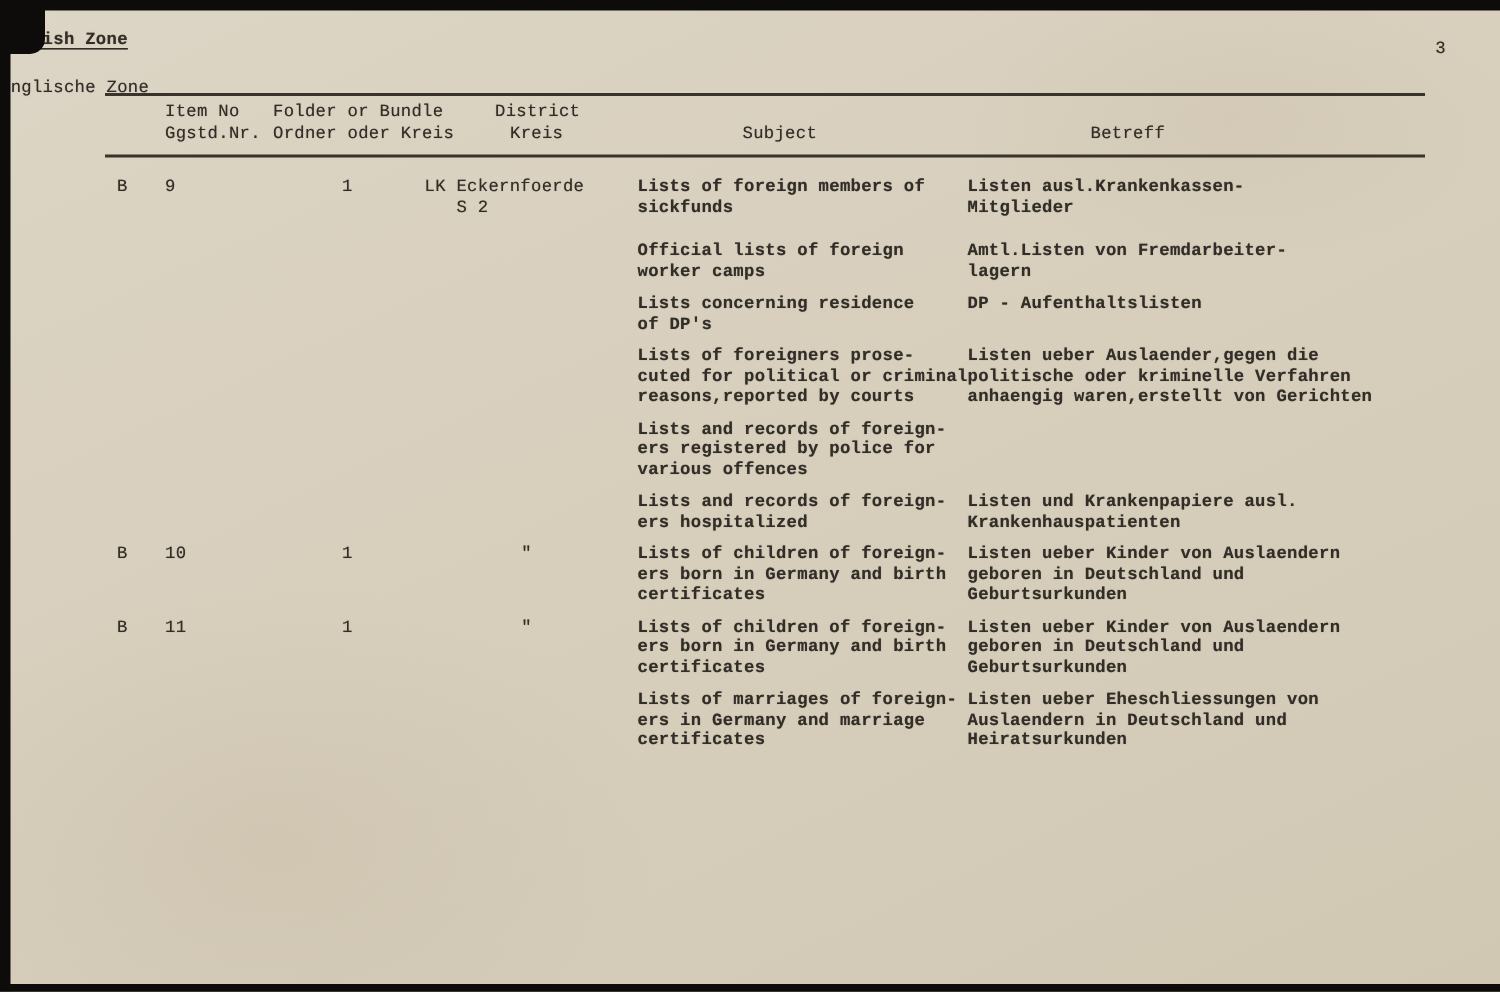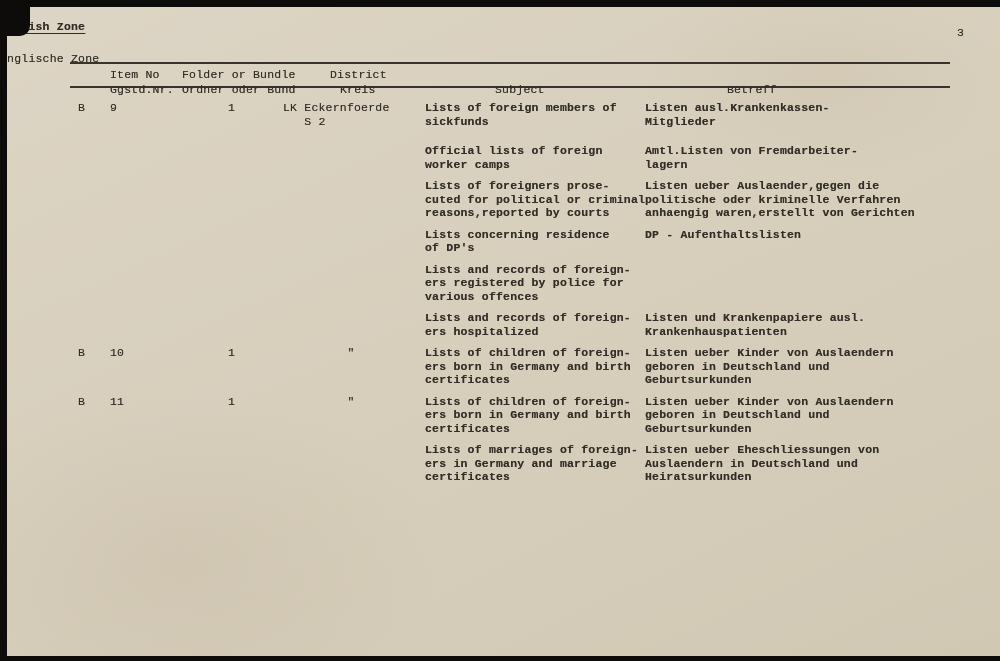--- a/index.html
+++ b/index.html
@@ -32,21 +32,21 @@
   .titles { position:absolute; top:20px; left:0; width:100%; text-align:left; }
   .title-en {
     display:inline-block; font-weight:bold;
     text-decoration:underline; text-underline-offset:3px; text-decoration-thickness:1.3px;
   }
   .title-de { margin-top:18px; }
 
   .table { position:absolute; left:70px; top:62px; width:880px; }
   .rule { height:2px; background:#39342b; }
 
-  .thead { position:relative; height:22px; }
+  .thead { position:relative; height:39px; }
   .th { position:absolute; white-space:pre; }
   .th-item-en    { left:40px;  top:4px; }
   .th-folder-en  { left:112px; top:4px; }
   .th-district-en{ left:260px; top:4px; }
   .th-item-de    { left:40px;  top:19px; }
   .th-folder-de  { left:112px; top:19px; }
   .th-district-de{ left:270px; top:19px; }
   .th-subject    { left:425px; top:19px; }
   .th-betreff    { left:657px; top:19px; }
 
@@ -80,21 +80,21 @@
   </div>
 
   <div class="table">
     <div class="rule"></div>
 
     <div class="thead">
       <span class="th th-item-en">Item No</span>
       <span class="th th-folder-en">Folder or Bundle</span>
       <span class="th th-district-en">District</span>
       <span class="th th-item-de">Ggstd.Nr.</span>
-      <span class="th th-folder-de">Ordner oder Bund</span>
+      <span class="th th-folder-de">Ordner oder Kreis</span>
       <span class="th th-district-de">Kreis</span>
       <span class="th th-subject">Subject</span>
       <span class="th th-betreff">Betreff</span>
     </div>
 
     <div class="rule"></div>
 
     <div class="tbody">
 
       <div class="row">
@@ -112,31 +112,31 @@
           </div>
           <div class="entry">
           </div>
           <div class="entry">
             <div class="c-subject">Official lists of foreign
 worker camps</div>
             <div class="c-betreff">Amtl.Listen von Fremdarbeiter-
 lagern</div>
           </div>
           <div class="entry">
+            <div class="c-subject">Lists concerning residence
+of DP's</div>
+            <div class="c-betreff">DP - Aufenthaltslisten</div>
+          </div>
+          <div class="entry">
             <div class="c-subject">Lists of foreigners prose-
 cuted for political or criminal
 reasons,reported by courts</div>
             <div class="c-betreff">Listen ueber Auslaender,gegen die
 politische oder kriminelle Verfahren
 anhaengig waren,erstellt von Gerichten</div>
-          </div>
-          <div class="entry">
-            <div class="c-subject">Lists concerning residence
-of DP's</div>
-            <div class="c-betreff">DP - Aufenthaltslisten</div>
           </div>
           <div class="entry">
             <div class="c-subject">Lists and records of foreign-
 ers registered by police for
 various offences</div>
           </div>
           <div class="entry">
             <div class="c-subject">Lists and records of foreign-
 ers hospitalized</div>
             <div class="c-betreff">Listen und Krankenpapiere ausl.

